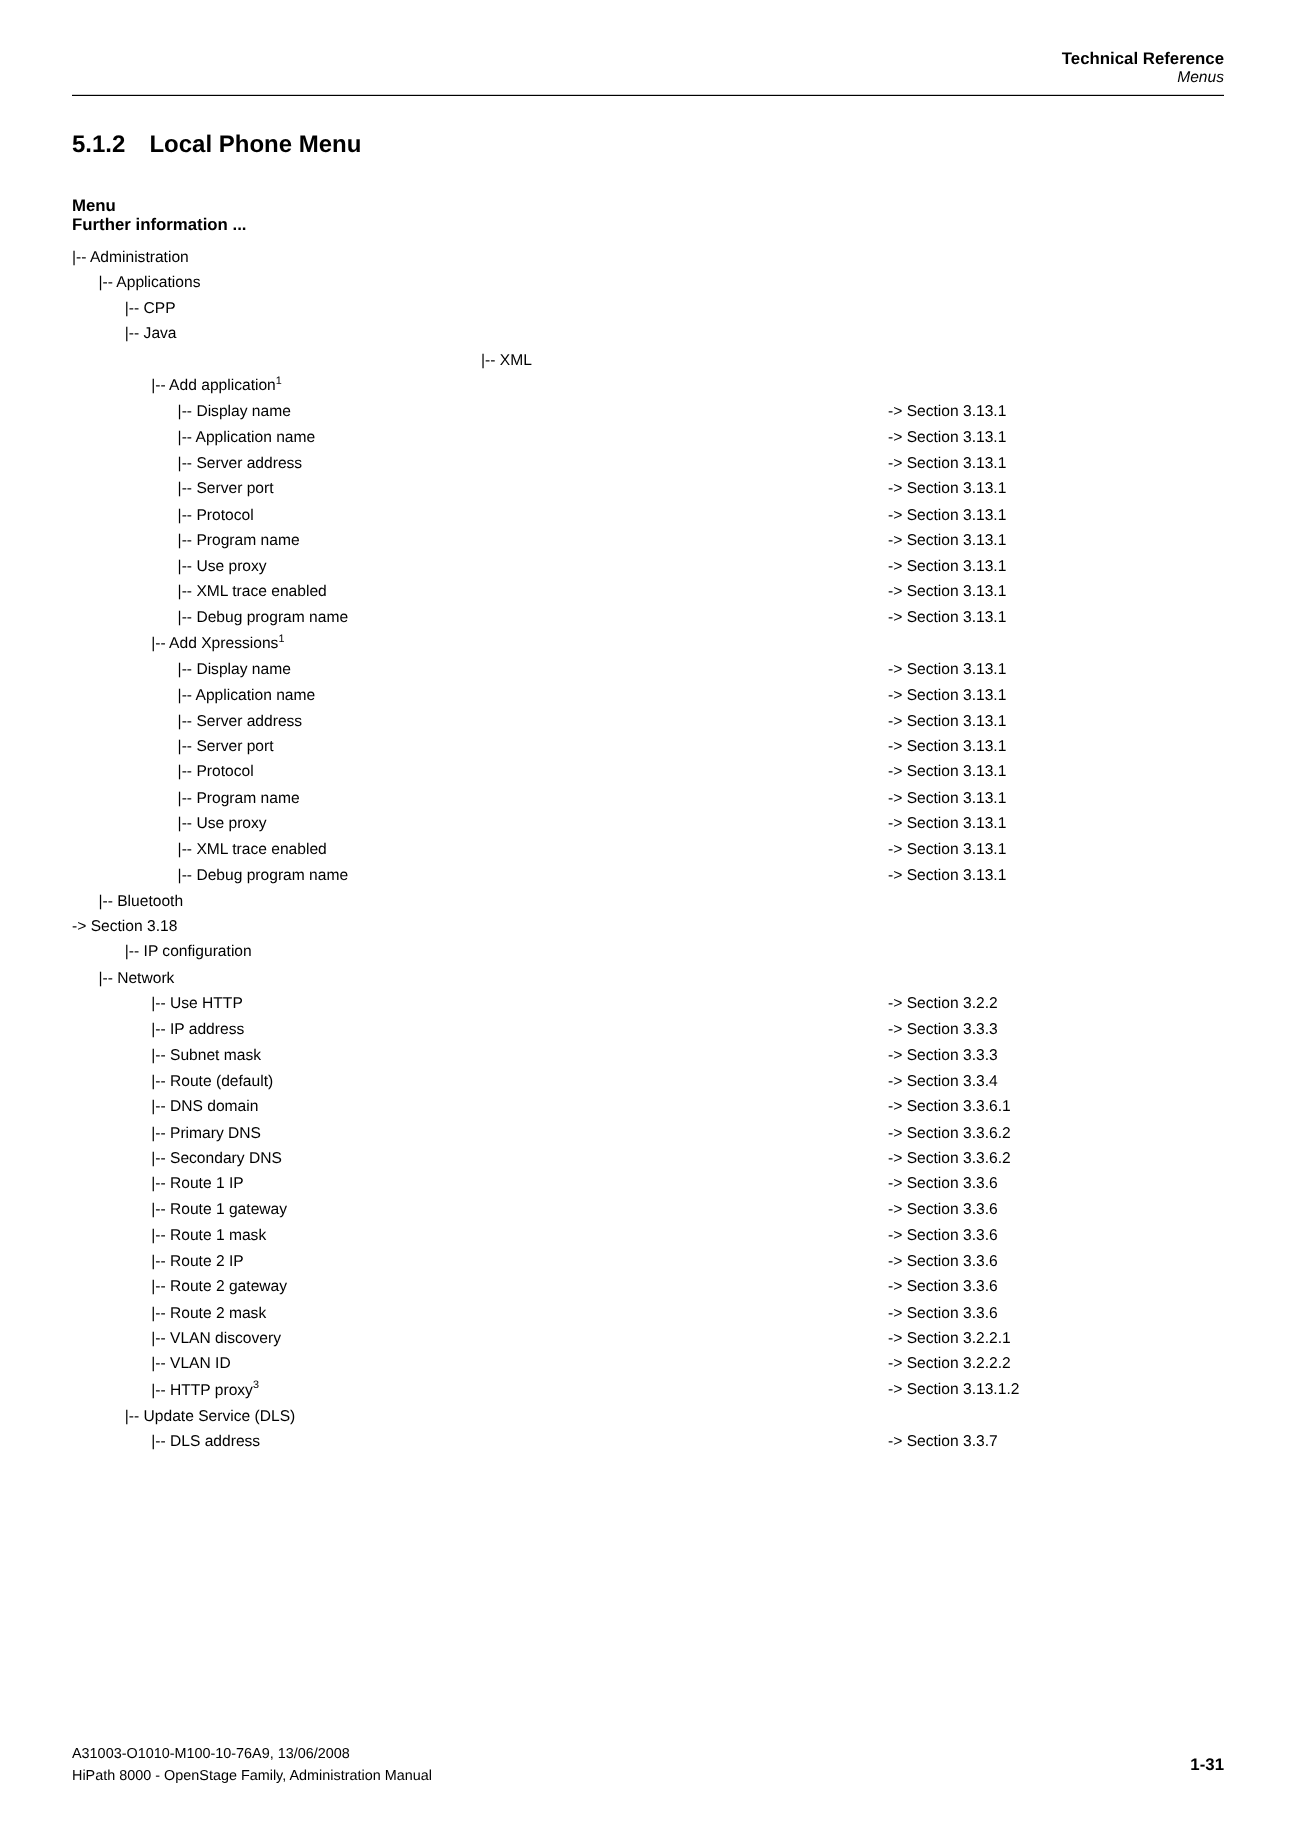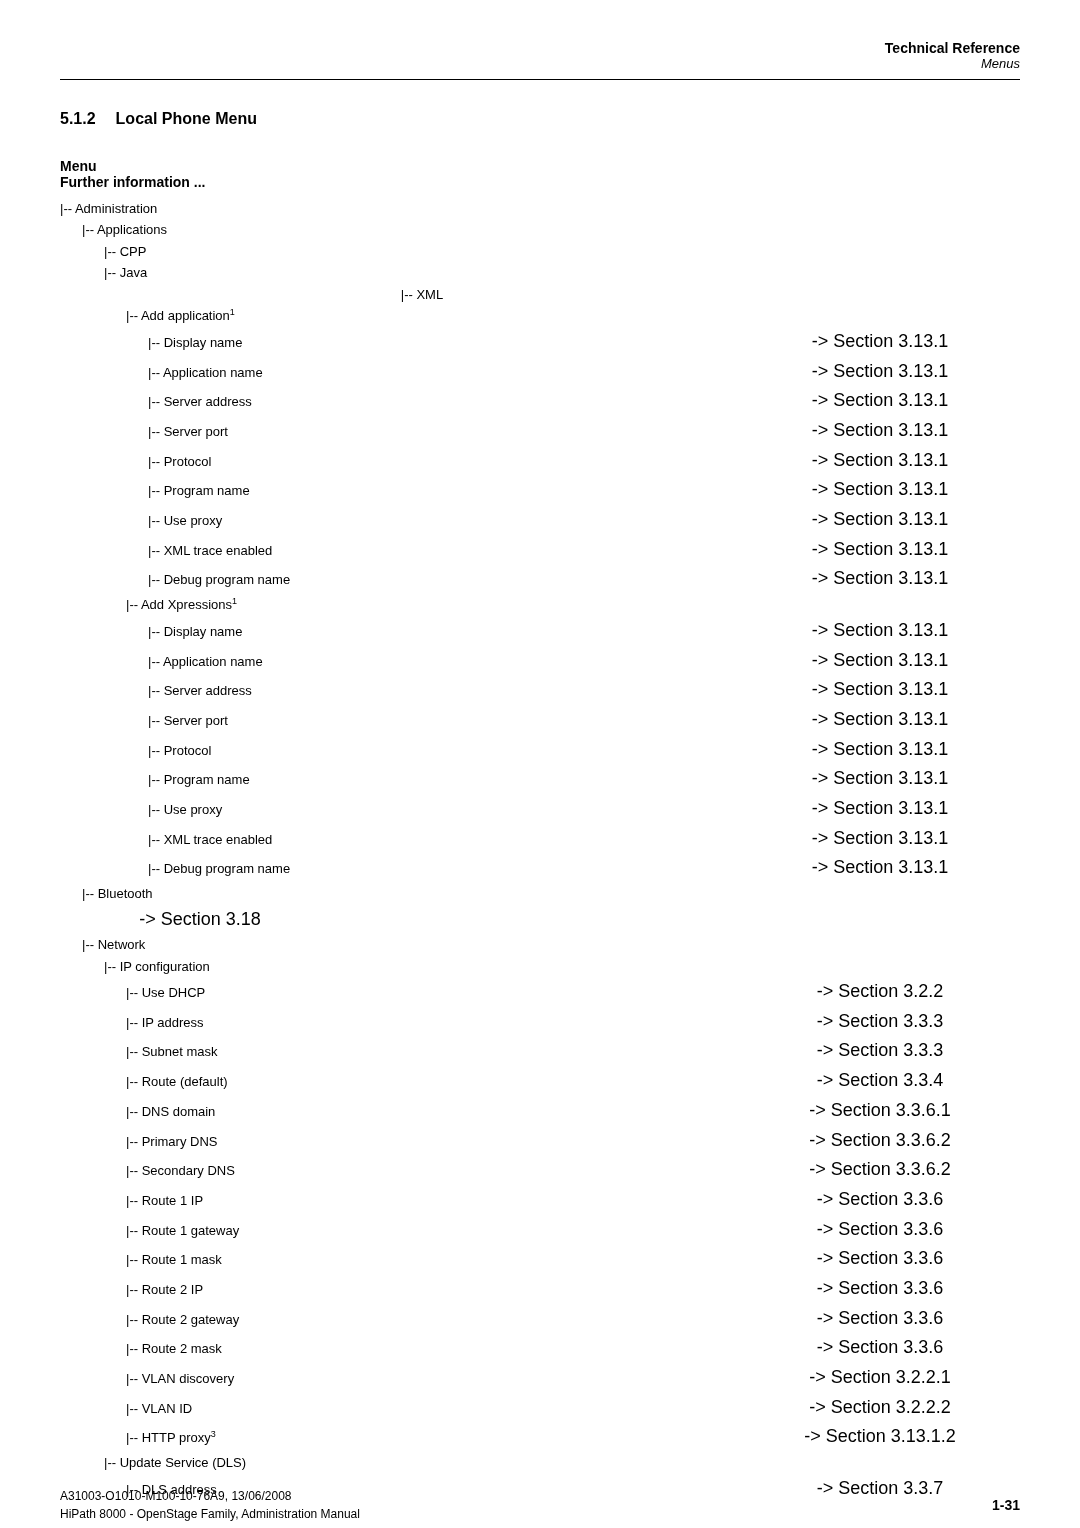--- a/index.html
+++ b/index.html
@@ -37,21 +37,21 @@
       font-weight: bold;
       font-size: 14px;
     }
 
     .header-subtitle {
       font-style: italic;
       font-size: 13px;
     }
 
     .section-title {
-      font-size: 16px;
+      font-size: 20px;
       font-weight: bold;
       margin-bottom: 30px;
       margin-top: 20px;
     }
 
     .section-number {
       margin-right: 20px;
     }
 
     .col-headers {
@@ -79,22 +79,21 @@
     }
 
     .menu-row {
       display: flex;
       align-items: baseline;
     }
 
     .menu-ref {
       width: 280px;
       flex-shrink: 0;
-      font-size: 18px;
-      text-align: center;
+      font-size: 13px;
     }
 
     sup {
       font-size: 9px;
     }
 
     .footer {
       position: absolute;
       bottom: 40px;
       left: 60px;
@@ -235,29 +234,29 @@
         <div class="menu-ref">-&gt; Section 3.13.1</div>
       </div>
       <div class="menu-row">
         <div style="flex: 1 1 0%; padding-left: 22px;"><span>|-- Bluetooth</span></div>
         <div class="menu-ref"></div>
       </div>
       <div class="menu-row">
         <div class="menu-ref">-&gt; Section 3.18</div>
       </div>
       <div class="menu-row">
+        <div style="flex: 1 1 0%; padding-left: 44px;"><span>|-- IP configuration</span></div>
+        <div class="menu-ref"></div>
+      </div>
+      <div class="menu-row">
         <div style="flex: 1 1 0%; padding-left: 22px;"><span>|-- Network</span></div>
         <div class="menu-ref"></div>
       </div>
       <div class="menu-row">
-        <div style="flex: 1 1 0%; padding-left: 44px;"><span>|-- IP configuration</span></div>
-        <div class="menu-ref"></div>
-      </div>
-      <div class="menu-row">
-        <div style="flex: 1 1 0%; padding-left: 66px;"><span>|-- Use DHCP</span></div>
+        <div style="flex: 1 1 0%; padding-left: 66px;"><span>|-- Use HTTP</span></div>
         <div class="menu-ref">-&gt; Section 3.2.2</div>
       </div>
       <div class="menu-row">
         <div style="flex: 1 1 0%; padding-left: 66px;"><span>|-- IP address</span></div>
         <div class="menu-ref">-&gt; Section 3.3.3</div>
       </div>
       <div class="menu-row">
         <div style="flex: 1 1 0%; padding-left: 66px;"><span>|-- Subnet mask</span></div>
         <div class="menu-ref">-&gt; Section 3.3.3</div>
       </div>

